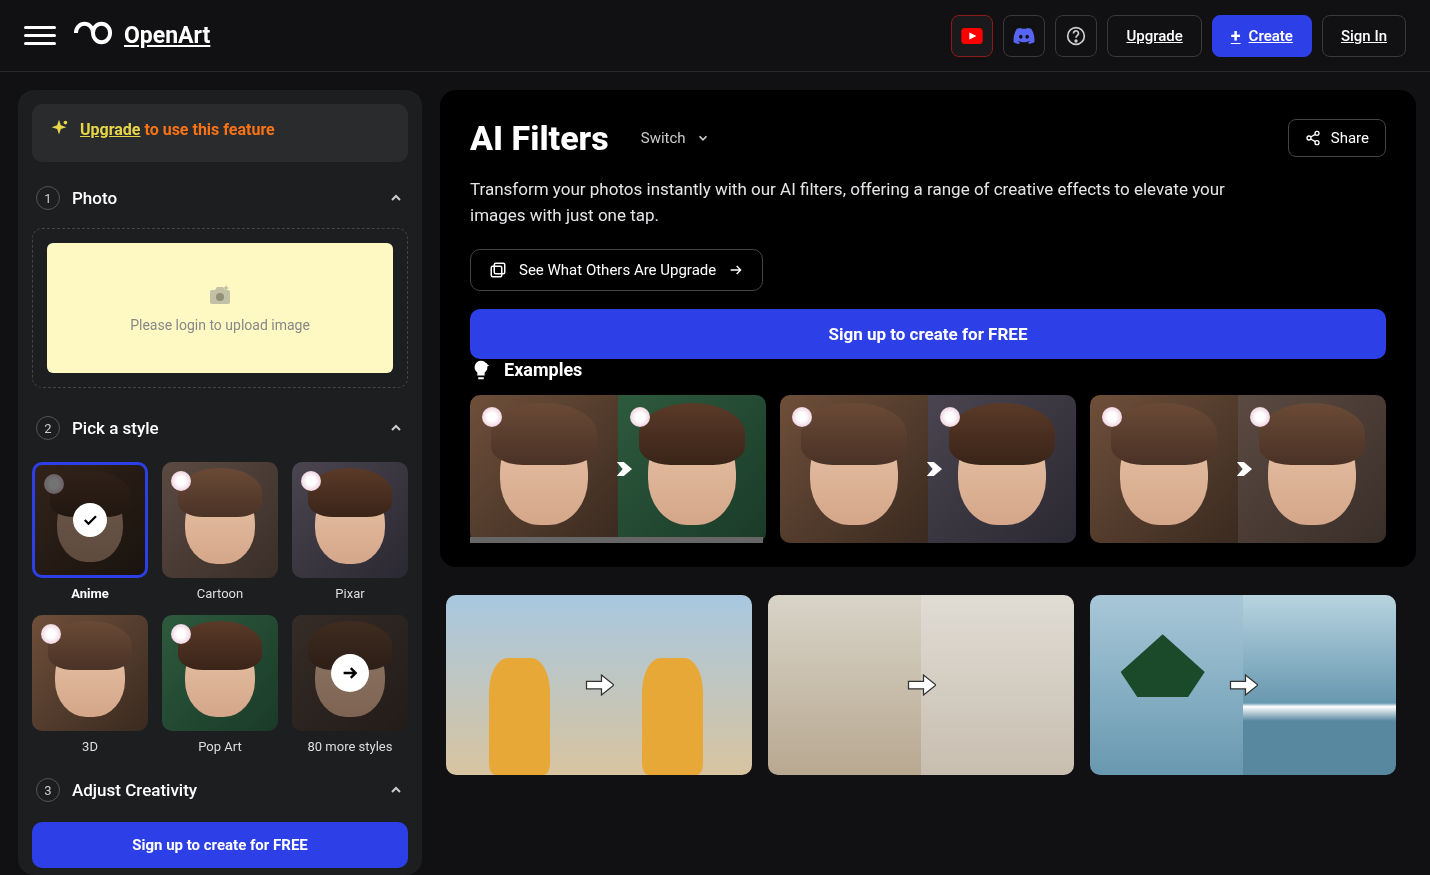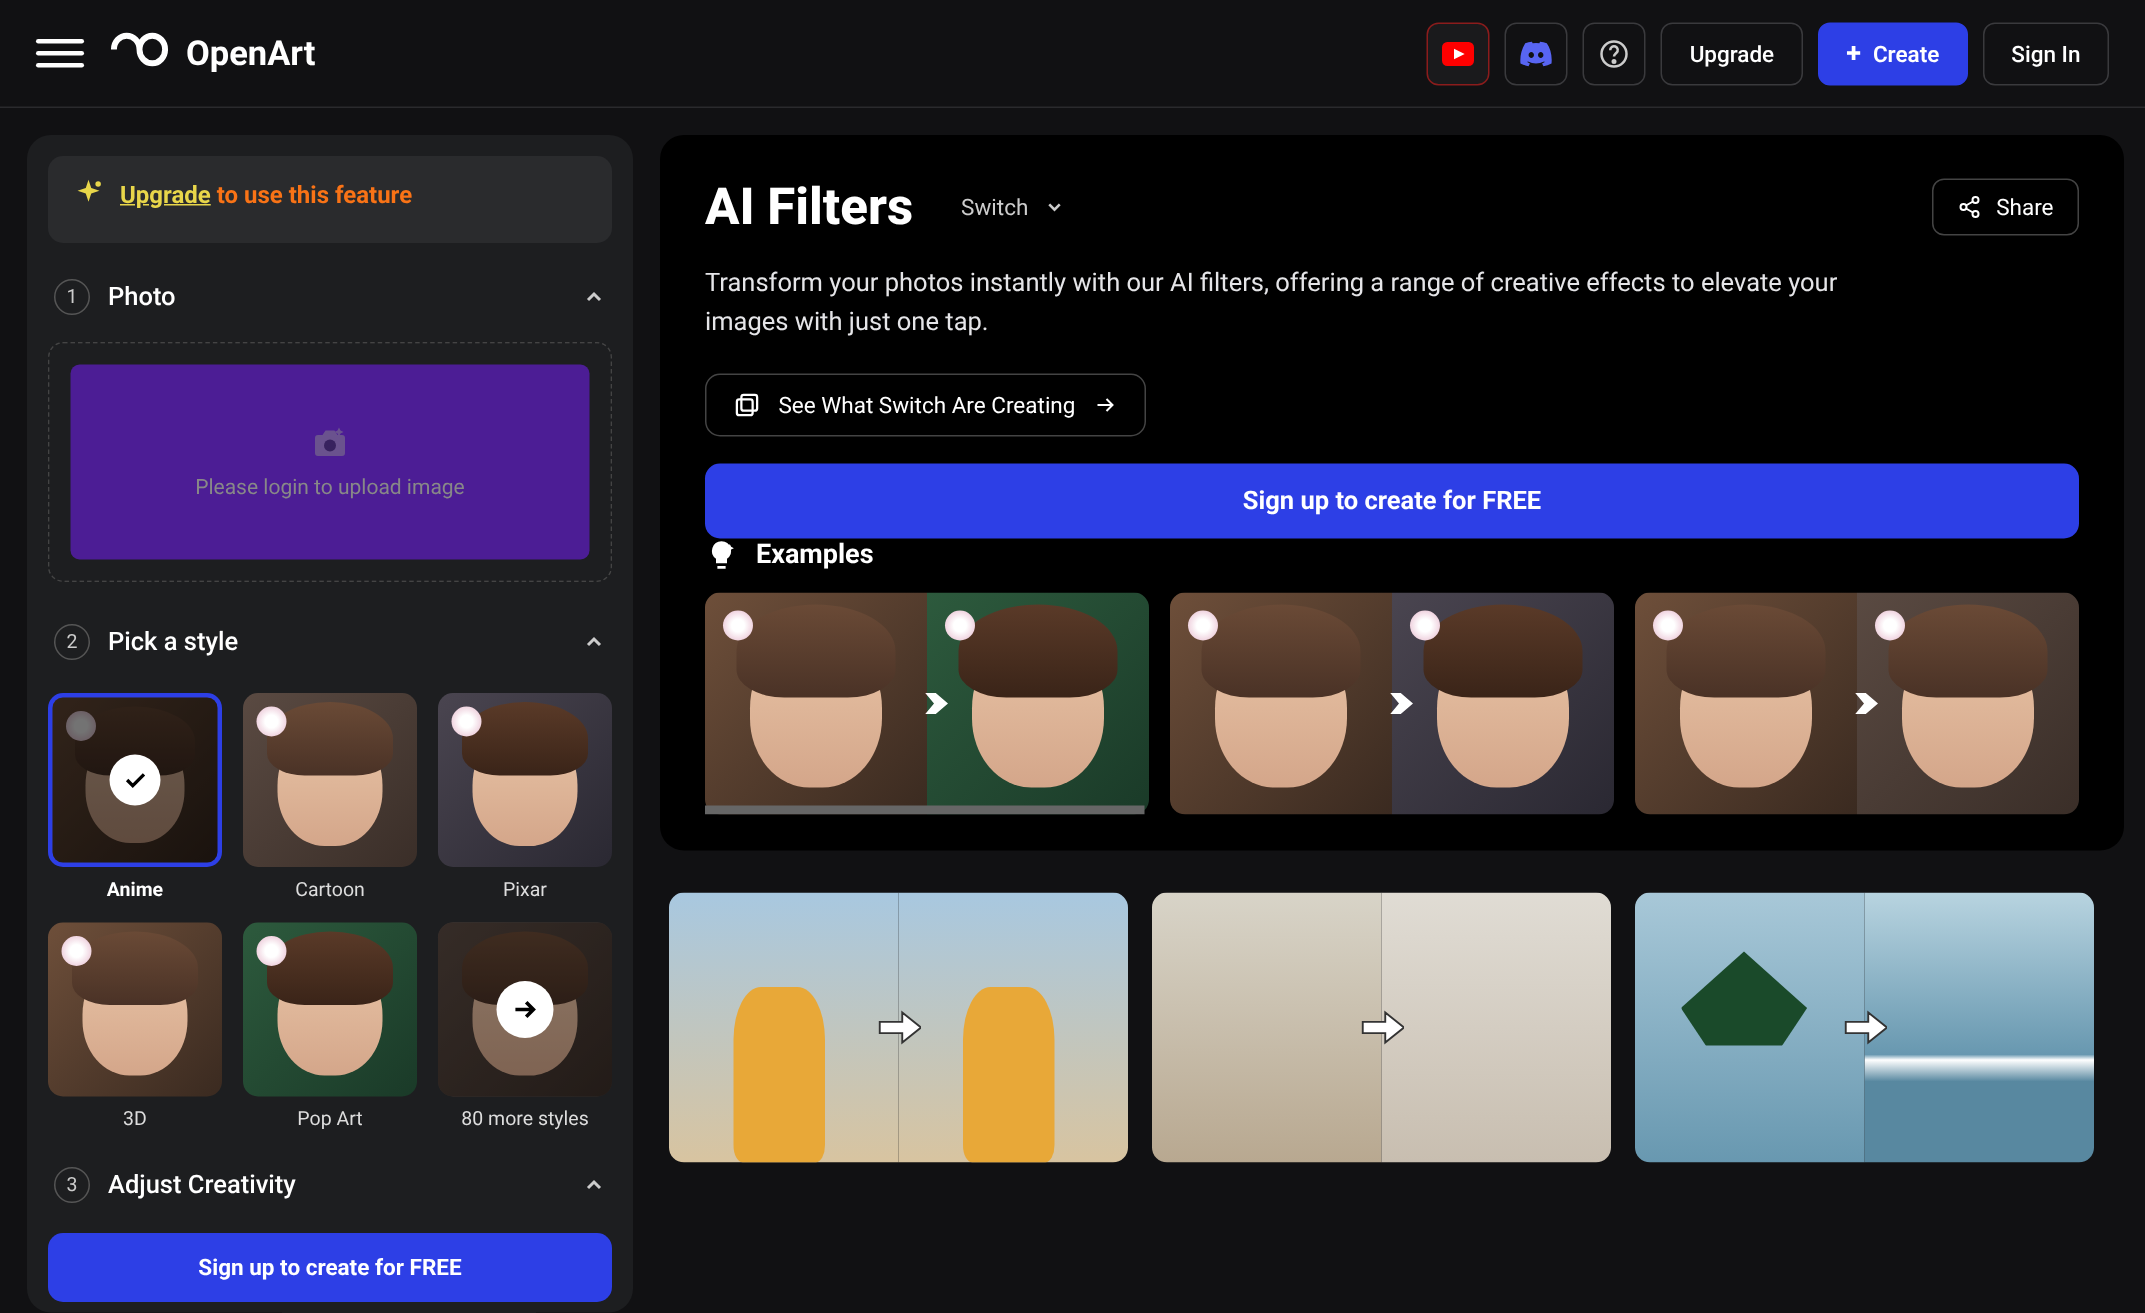--- a/index.html
+++ b/index.html
@@ -1,17 +1,17 @@
 <!DOCTYPE html>
 <html><head>
 <meta charset="utf-8">
 <style>
 * { margin:0; padding:0; box-sizing:border-box; }
 body { background:#111113; color:#fff; font-family:-apple-system,BlinkMacSystemFont,"Segoe UI",Roboto,sans-serif; width:1430px; height:875px; overflow:hidden; }
-.header{display:flex;align-items:center;justify-content:space-between;height:72px;padding:0 24px;border-bottom:1px solid #2a2a2d;}
+.header{display:flex;align-items:center;justify-content:space-between;height:72px;padding:0 24px;border-bottom:1px solid #2a2a2d;text-decoration:underline;}
 .header-left{display:flex;align-items:center;gap:16px;}
 .hamburger{width:32px;height:32px;display:flex;flex-direction:column;justify-content:center;gap:5px;cursor:pointer;}
 .hamburger span{height:3px;background:#fff;border-radius:2px;}
 .logo{display:flex;align-items:center;gap:10px;font-size:23px;font-weight:700;}
 .logo-mark svg{width:42px;height:28px;}
 .header-right{display:flex;align-items:center;gap:10px;}
 .icon-btn{width:42px;height:42px;border:1px solid #3a3a3d;border-radius:8px;display:flex;align-items:center;justify-content:center;cursor:pointer;}
 .yt{background:#1a1a1c;border-color:#8b1c1c;}
 .yt svg{width:22px;height:16px;}
 .dc svg{width:22px;height:18px;}
@@ -26,21 +26,21 @@
 .sparkle{width:22px;height:22px;}
 .upgrade-link{color:#e8d64a;font-weight:700;text-decoration:underline;font-size:16px;}
 .upgrade-rest{color:#f97316;font-weight:700;font-size:16px;}
 .upgrade-sub{font-size:13px;color:#c4c4c7;}
 .step-header{display:flex;align-items:center;justify-content:space-between;padding:8px 4px;cursor:pointer;}
 .step-left{display:flex;align-items:center;gap:12px;}
 .step-num{width:24px;height:24px;border:1px solid #555;border-radius:50%;display:flex;align-items:center;justify-content:center;font-size:13px;color:#ccc;}
 .step-title{font-size:17px;font-weight:500;}
 .chev{width:16px;height:16px;}
 .upload-box{margin:10px 0 20px 0;border:1px dashed #444;border-radius:10px;padding:14px;}
-.upload-inner{background:#4c1d95;border-radius:6px;height:130px;display:flex;flex-direction:column;align-items:center;justify-content:center;gap:10px;}
+.upload-inner{background:#fef9c3;border-radius:6px;height:130px;display:flex;flex-direction:column;align-items:center;justify-content:center;gap:10px;}
 .cam-icon{width:24px;height:24px;opacity:.5;}
 .upload-text{font-size:14px;color:#888;}
 .styles-grid{display:grid;grid-template-columns:repeat(3,1fr);gap:14px;margin-top:14px;}
 .style-item{display:flex;flex-direction:column;align-items:center;gap:8px;cursor:pointer;}
 .style-thumb{width:100%;aspect-ratio:1;border-radius:10px;position:relative;overflow:hidden;}
 .style-thumb.selected{border:3px solid #2d3fe6;}
 .style-thumb .dim{position:absolute;inset:0;background:rgba(0,0,0,.55);}
 .check-badge{position:absolute;top:50%;left:50%;transform:translate(-50%,-50%);width:34px;height:34px;background:#fff;border-radius:50%;display:flex;align-items:center;justify-content:center;}
 .style-label{font-size:13px;color:#ddd;}
 .style-label.bold{font-weight:700;color:#fff;}
@@ -271,21 +271,21 @@
             </svg>
           <span>Share</span>
         </div>
       </div>
       <div class="hero-desc">Transform your photos instantly with our AI filters, offering a range of creative effects to elevate your images with just one tap.</div>
       <div class="see-what">
         <svg width="18" height="18" viewBox="0 0 24 24" fill="none" stroke="#fff" stroke-width="2">
             <rect x="7" y="3" width="14" height="14" rx="2"></rect>
             <rect x="3" y="7" width="14" height="14" rx="2"></rect>
           </svg>
-        <span>See What Switch Are Creating</span>
+        <span>See What Others Are Upgrade</span>
         <svg width="16" height="14" viewBox="0 0 24 20" fill="none" stroke="#fff" stroke-width="2">
             <path d="M4 10h14M13 4l6 6-6 6"></path>
           </svg>
       </div>
       <div class="big-cta">
           <span>Sign up to create for FREE</span>
         </div>
 
       <div class="examples-hdr">
         <svg class="bulb" viewBox="0 0 24 24" fill="#fff">

